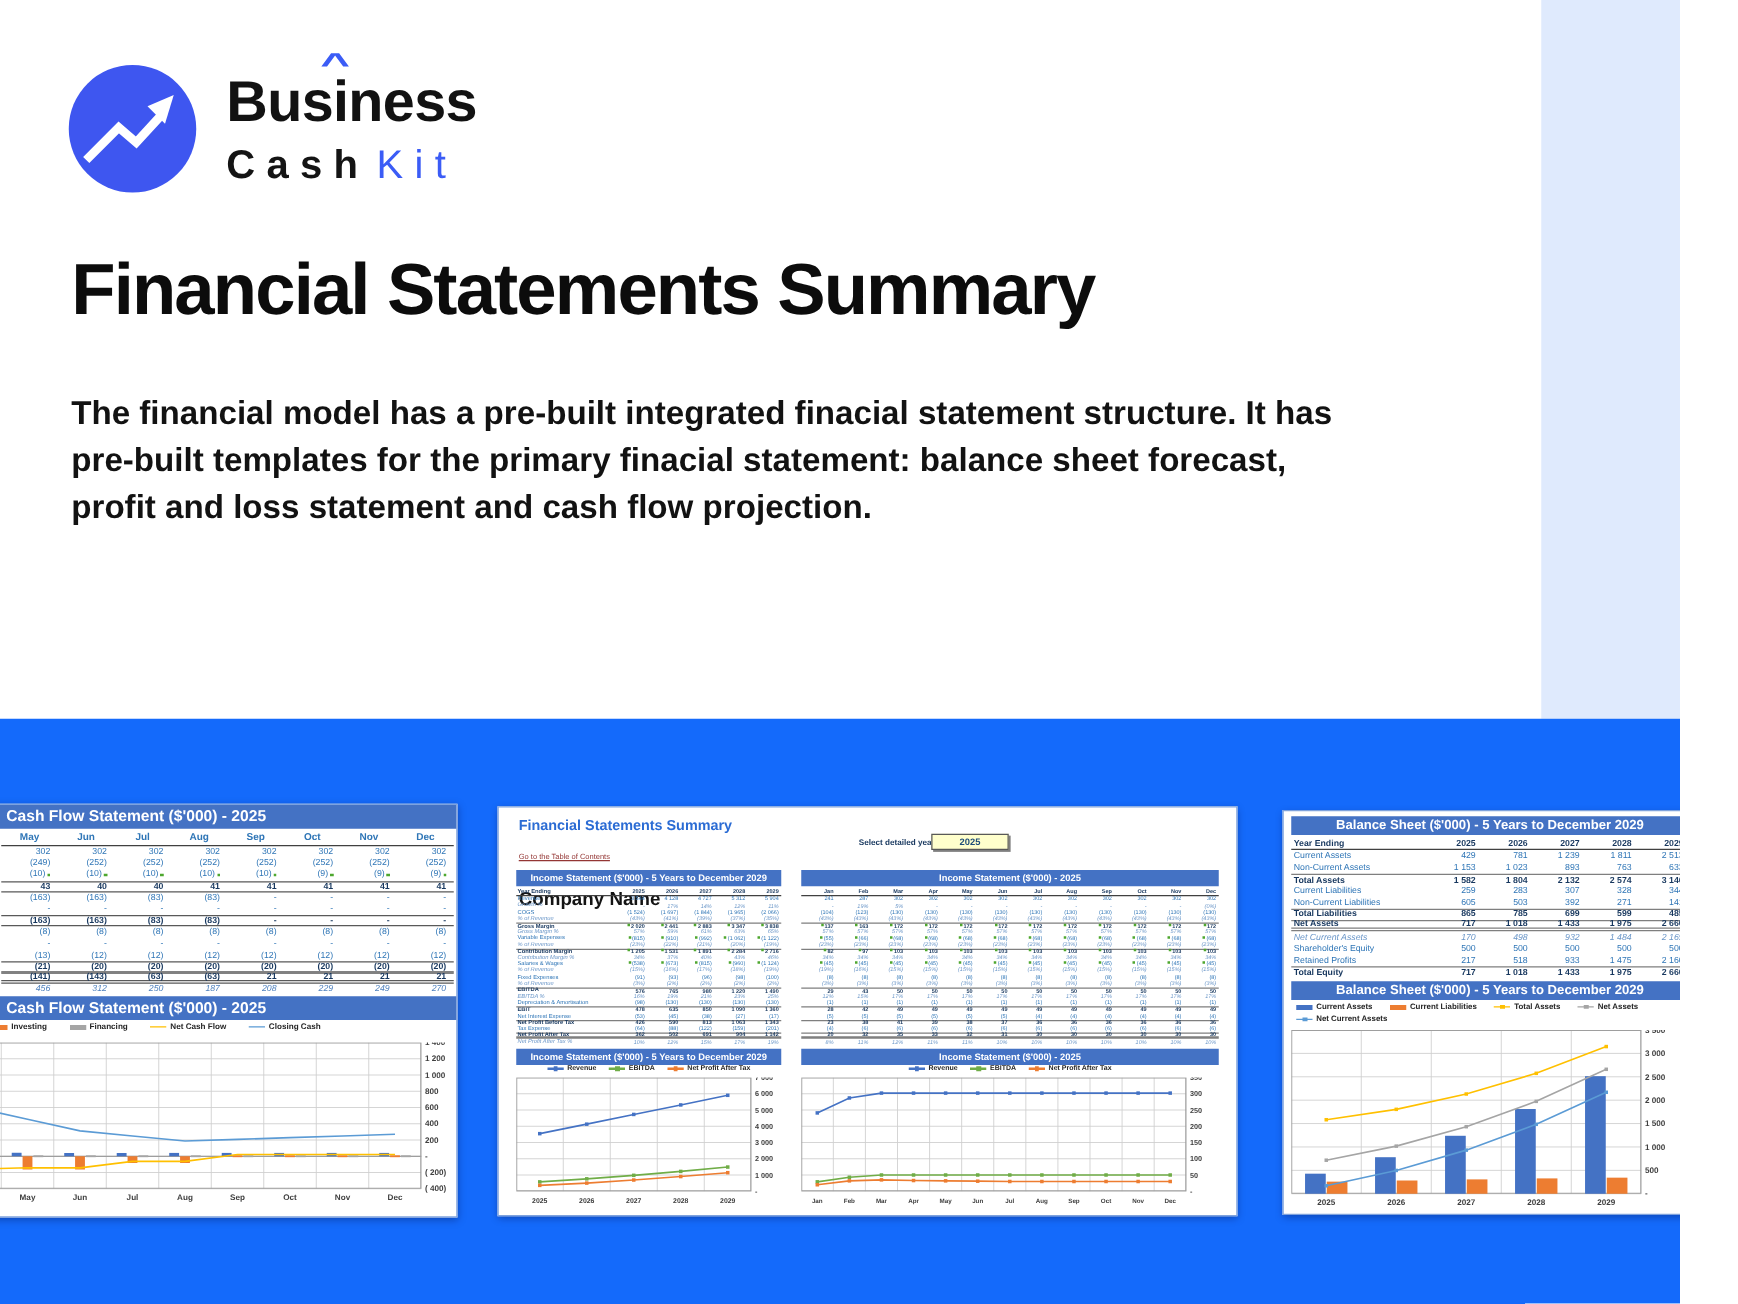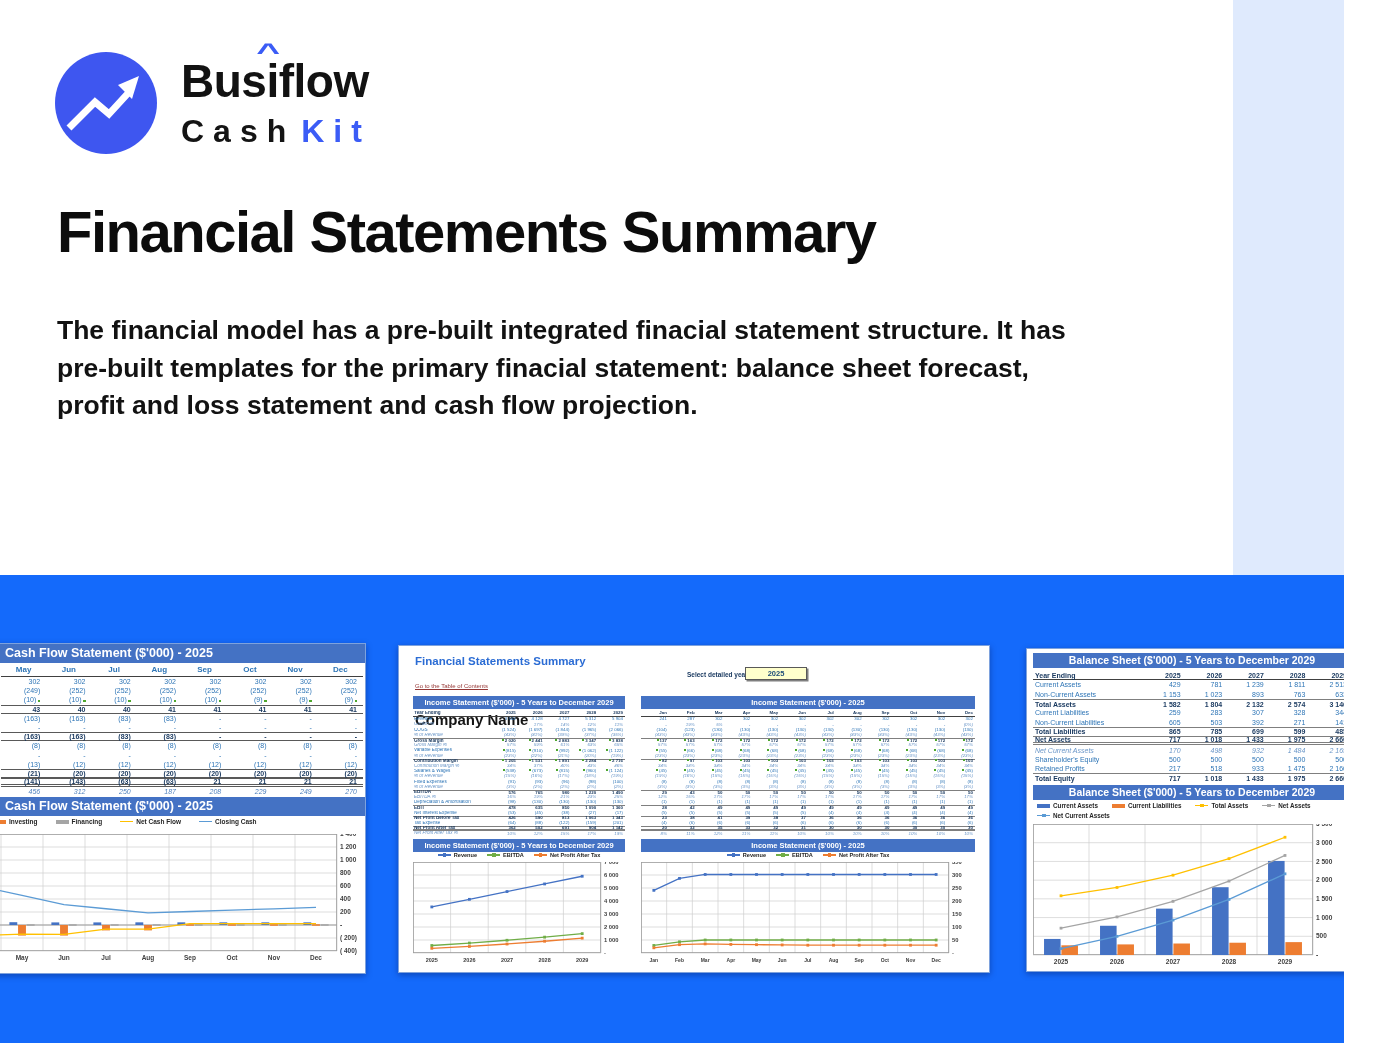--- a/index.html
+++ b/index.html
@@ -9,21 +9,21 @@
   .band{position:absolute;left:0;top:575px;width:1390px;height:468px;background:var(--band,#146afb);}
 
   
   .logo{position:absolute;left:55px;top:52px;display:flex;gap:24px;align-items:flex-start;}
   .logo-mark{width:102px;height:102px;border-radius:50%;background:var(--logo,#3e56f0);flex:0 0 auto;}
   .brand{font-size:46px;font-weight:800;color:#121212;letter-spacing:-0.5px;line-height:1;margin-top:6px;}
   .ihat{position:relative;}
   .caret{position:absolute;left:-5px;top:-15px;color:var(--kit,#3b5cf6);font-size:24px;font-weight:900;
          transform:scaleX(1.7);display:inline-block;}
   .brand2{font-size:32px;font-weight:600;color:#141414;letter-spacing:9px;margin-top:9px;}
-  .brand2 .kit{color:var(--kit,#3b5cf6);font-weight:700;margin-left:6px;}
+  .brand2 .kit{color:var(--kit,#3b5cf6);font-weight:400;margin-left:6px;}
   h1.title{position:absolute;left:57px;top:198px;margin:0;font-size:58px;font-weight:900;
            letter-spacing:-1.5px;color:#0c0c0c;}
   p.intro{position:absolute;left:57px;top:312px;width:1020px;margin:0;font-size:26.5px;font-weight:600;
           line-height:1.42;color:#121212;}
 
   
   .panel{position:absolute;background:#fff;border:1px solid #7ea2dd;box-shadow:0 2px 6px rgba(0,10,60,.35);}
   .xhdr{position:absolute;background:var(--hdr,#4472c4);color:#fff;font-weight:700;white-space:nowrap;overflow:hidden;}
 
   
@@ -121,21 +121,21 @@
 
   <header>
     <div class="logo">
       <div class="logo-mark">
         <svg width="102" height="102" viewBox="0 0 102 102">
           <polyline points="14,76 40,50 54,62 76,38" fill="none" stroke="#ffffff" stroke-width="7"></polyline>
           <polygon points="63,33 84,24 77,47" fill="#ffffff"></polygon>
         </svg>
       </div>
       <div class="logo-text">
-        <div class="brand"><span>Bus</span><span class="ihat"><span class="caret">^</span><span>i</span></span><span>flow</span></div>
+        <div class="brand"><span>Bus</span><span class="ihat"><span class="caret">^</span><span>i</span></span><span>ness</span></div>
         <div class="brand2"><span class="idea">Cash</span><span class="kit">Kit</span></div>
       </div>
     </div>
     <h1 class="title">Financial Statements Summary</h1>
     <p class="intro">The financial model has a pre-built integrated finacial statement structure. It has pre-built templates for the primary finacial statement: balance sheet forecast, profit and loss statement and cash flow projection.</p>
   </header>
 
   <section class="panel cf">
     <div class="xhdr cf-h1">Cash Flow Statement ($'000) - 2025</div>
     <div class="cf-months" id="cf-months">

